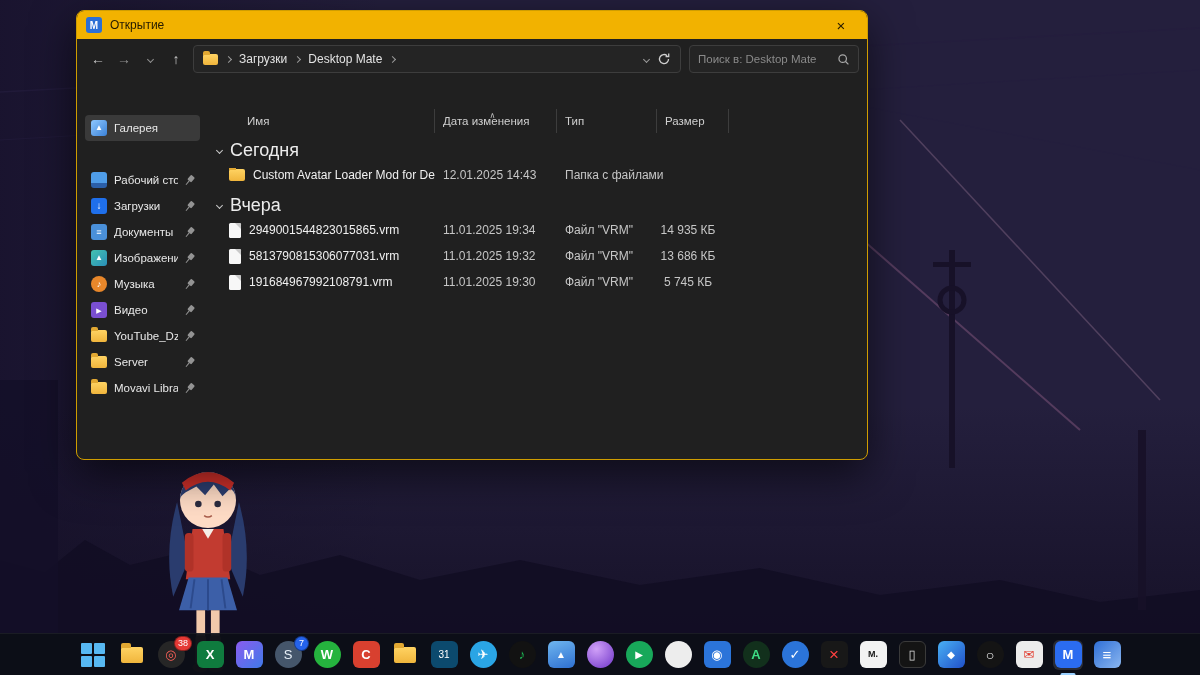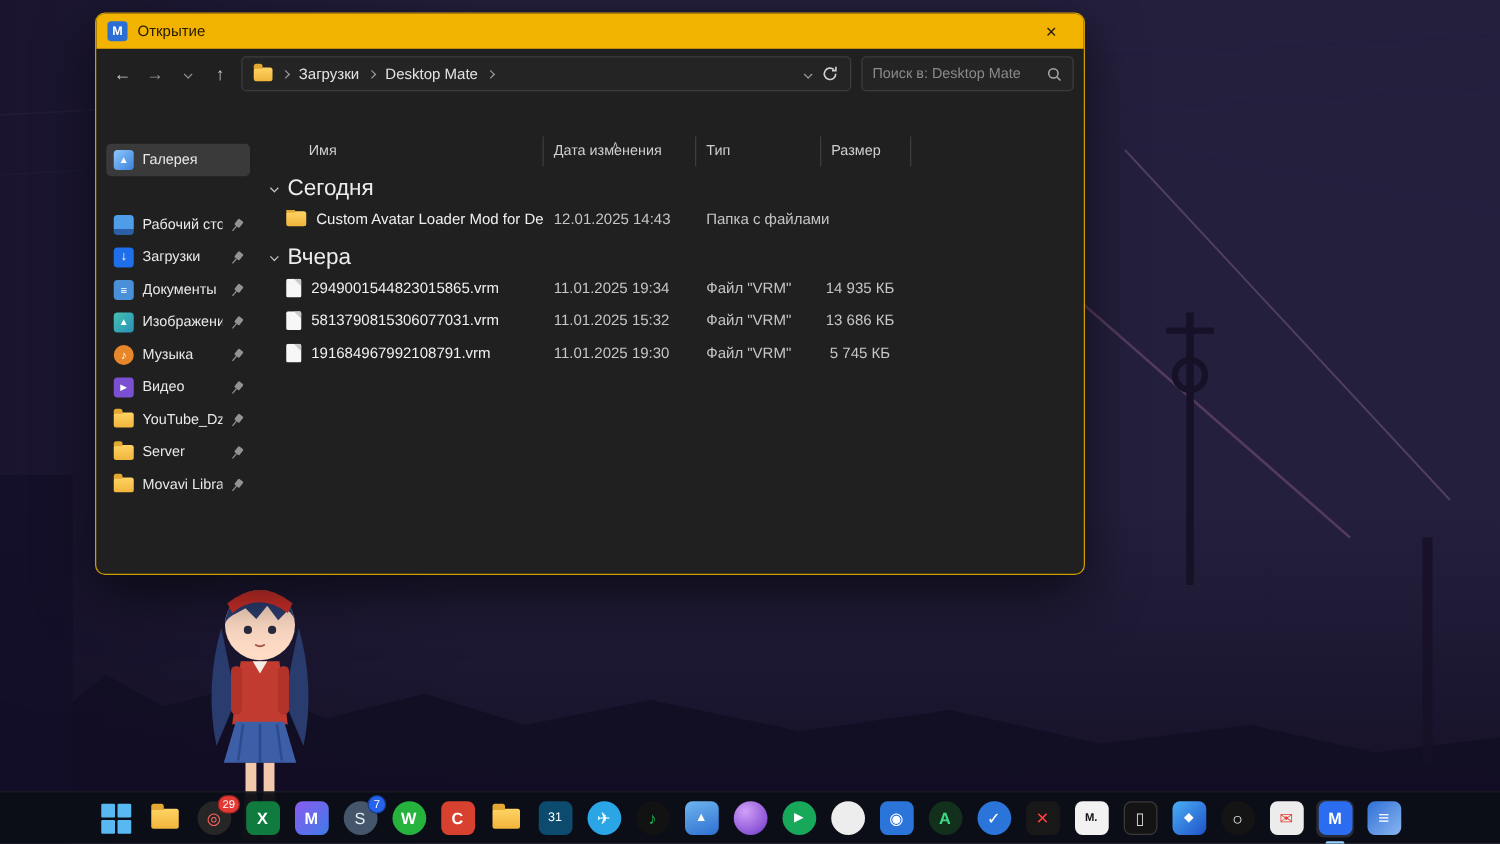--- a/index.html
+++ b/index.html
@@ -310,21 +310,21 @@
             </div>
           <div class="fdate">11.01.2025 19:34</div>
           <div class="ftypec">Файл "VRM"</div>
           <div class="fsize">14 935 КБ</div>
         </div>
         <div class="frow">
           <div class="fname">
               <span class="page"></span>
             <span>5813790815306077031.vrm</span>
             </div>
-          <div class="fdate">11.01.2025 15:32</div>
+          <div class="fdate">11.01.2025 19:32</div>
           <div class="ftypec">Файл "VRM"</div>
           <div class="fsize">13 686 КБ</div>
         </div>
         <div class="frow">
           <div class="fname">
               <span class="page"></span>
             <span>191684967992108791.vrm</span>
             </div>
           <div class="fdate">11.01.2025 19:30</div>
           <div class="ftypec">Файл "VRM"</div>
@@ -342,21 +342,21 @@
           <i></i>
           <i></i>
           <i></i>
         </div>
     </div>
     <div class="tbi">
         <div class="fold tb"></div>
       </div>
     <div class="tbi">
       <div class="tbico" style="background:#262626;color:#ff6159;border-radius:50%">◎</div>
-      <span class="badge">29</span>
+      <span class="badge">38</span>
     </div>
     <div class="tbi">
         <div class="tbico" style="background:#0f7b3e;color:#fff;font-weight:bold">X</div>
       </div>
     <div class="tbi">
         <div class="tbico" style="background:linear-gradient(135deg,#8a5cf0,#3f7ae8);color:#fff;font-weight:bold">M</div>
       </div>
     <div class="tbi">
       <div class="tbico" style="background:#45566b;color:#e8f0f8;border-radius:50%">S</div>
       <span class="badge blue">7</span>

